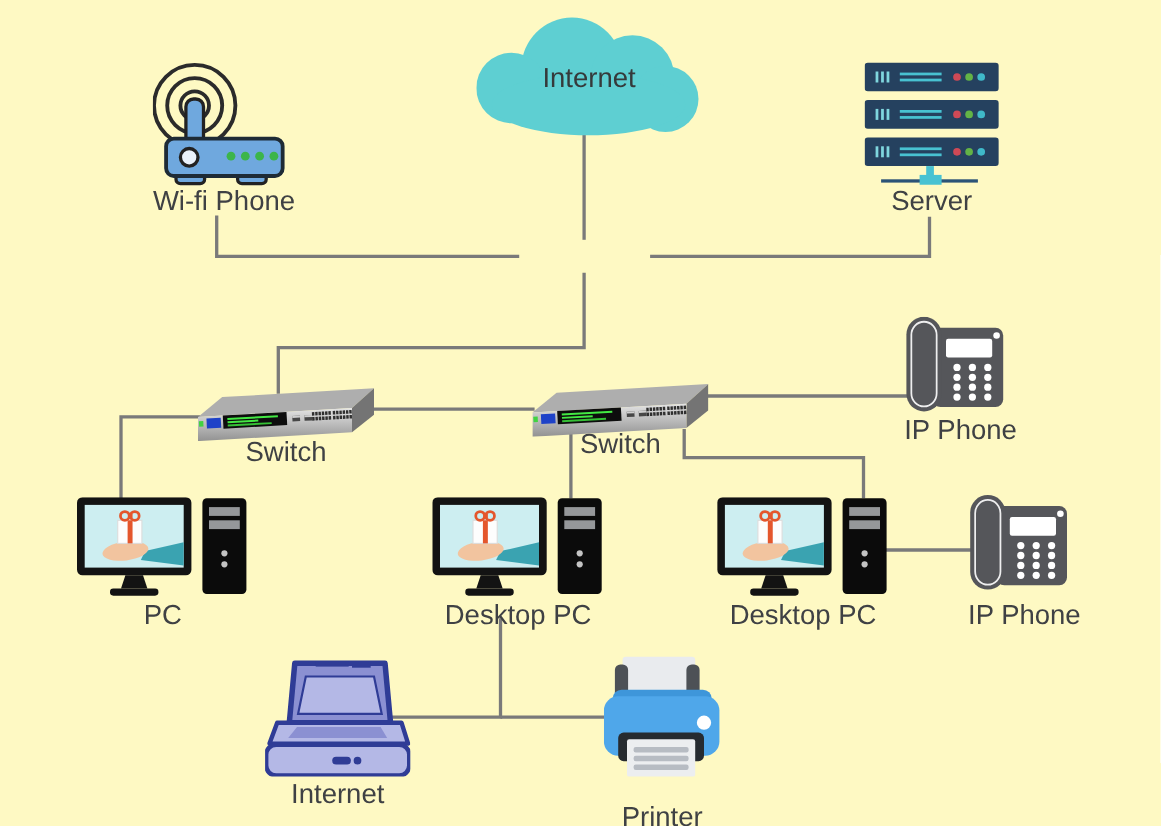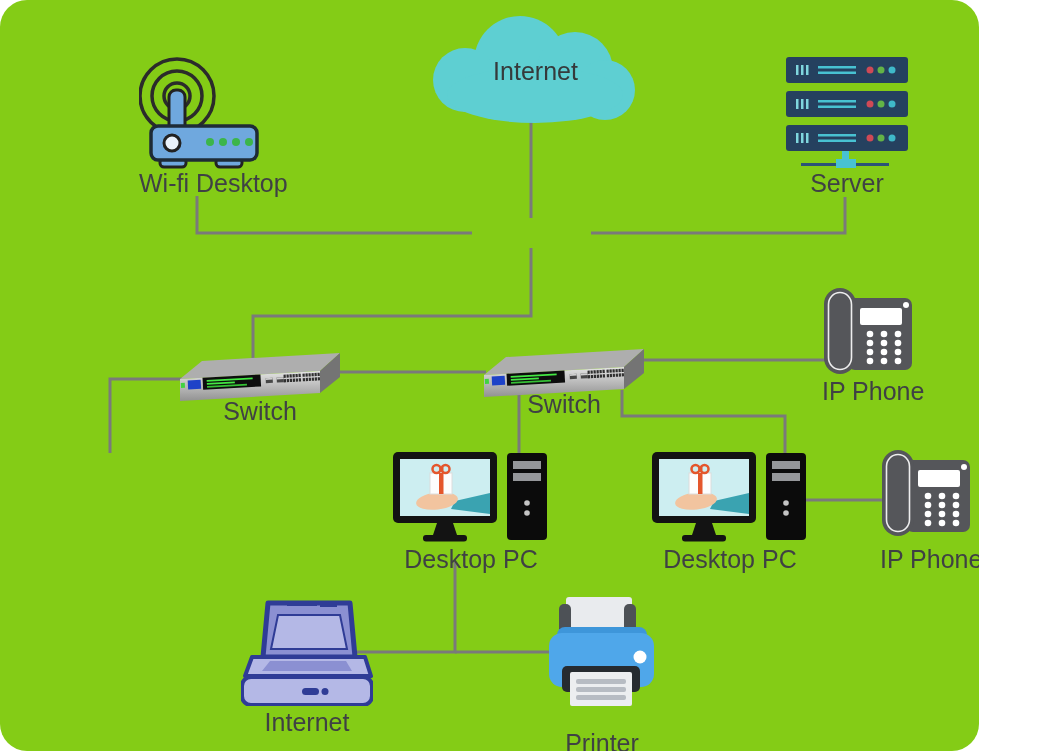--- a/index.html
+++ b/index.html
@@ -1,20 +1,20 @@
 <!DOCTYPE html>
 <html style="--cloud: #5ecfd2; --line: #7a7a7a; --label-text: #3f4144; --wifi-router-blue: #6fa8de; --server-navy: #25415f; --server-teal: #48c2d2; --router-dark: #3a3a3a; --switch-gray: #aeaeae; --phone-gray: #55565a; --screen-cyan: #cdeef1; --gift-ribbon-orange: #e4562c; --scanner-navy: #2f3c96; --scanner-light: #b4b8e6; --scanner-mid: #8b90d2; --printer-blue: #4fa7ea; --led-green: #3cb54a; --led-red: #cf4956;"><head>
 <meta charset="utf-8">
 <style>
   :root{
     --cloud:#5ecfd2; --line:#7a7a7a; --label-text:#3f4144;
   }
   html,body{margin:0;padding:0;background:#fff;}
-  #stage{position:relative;width:979px;height:751px;background:#84cc16;overflow:hidden;
-         font-family:"Liberation Sans","DejaVu Sans",sans-serif;border-radius:27px;}
+  #stage{position:relative;width:1055px;height:751px;background:#fef9c3;overflow:hidden;
+         font-family:"Liberation Sans","DejaVu Sans",sans-serif;}
   #edges{position:absolute;left:0;top:0;width:1055px;height:751px;}
   .edge{fill:none;stroke:var(--line,#7a7a7a);stroke-width:3;}
   .node{position:absolute;}
   .node svg{display:block;}
   .label{position:absolute;left:0;right:0;text-align:center;
          font-size:25px;line-height:1.12;color:var(--label-text,#3f4144);
          white-space:nowrap;}
   .cloud-shape{fill:var(--cloud,#5ecfd2);}
   .cloud-label{position:absolute;left:0;right:0;text-align:center;
          font-size:25px;color:#353a3b;}
@@ -156,21 +156,21 @@
       <rect x="77" y="103" width="26" height="9" rx="4" fill="#6fa8de" stroke="#222222" stroke-width="3"></rect>
       <rect x="12" y="71" width="106" height="34" rx="7" fill="#6fa8de" stroke="#1e2b36" stroke-width="3.5"></rect>
       <circle cx="33" cy="88" r="8" fill="#eaf2fb" stroke="#222222" stroke-width="3"></circle>
       <g fill="#3cb54a">
         <circle cx="71" cy="87" r="4"></circle>
           <circle cx="84" cy="87" r="4"></circle>
           <circle cx="97" cy="87" r="4"></circle>
           <circle cx="110" cy="87" r="4"></circle>
       </g>
     </svg>
-    <div class="label" style="top:114px;">Wi-fi Desktop</div>
+    <div class="label" style="top:114px;">Wi-fi Phone</div>
   </div>
 
   <div class="node" style="left:786px;top:53px;width:122px;height:150px;">
     <svg width="122" height="115" viewBox="0 0 122 115">
       <rect x="56" y="98" width="7" height="12" fill="#48c2d2"></rect>
       <rect x="15" y="110" width="88" height="3" fill="#2b5377"></rect>
       <rect x="50" y="106" width="20" height="10" fill="#48c2d2"></rect>
       <g>
         <rect x="0" y="4" width="122" height="26" rx="3" fill="#25415f"></rect>
         <rect x="0" y="38" width="122" height="26" rx="3" fill="#25415f"></rect>
@@ -225,20 +225,26 @@
     <div class="label" style="top:43px;">Switch</div>
   </div>
 
   <div class="node" style="left:822px;top:288px;width:92px;height:120px;">
     <svg width="92" height="88">
         <use href="#sym-ipphone"></use>
       </svg>
     <div class="label" style="top:89px;">IP Phone</div>
   </div>
 
+  <div class="node" style="left:70px;top:452px;width:156px;height:125px;">
+    <svg width="156" height="92">
+        <use href="#sym-desktop"></use>
+      </svg>
+    <div class="label" style="top:93px;">PC</div>
+  </div>
 
   <div class="node" style="left:393px;top:452px;width:156px;height:125px;">
     <svg width="156" height="92">
         <use href="#sym-desktop"></use>
       </svg>
     <div class="label" style="top:93px;">Desktop PC</div>
   </div>
 
   <div class="node" style="left:652px;top:452px;width:156px;height:125px;">
     <svg width="156" height="92">

